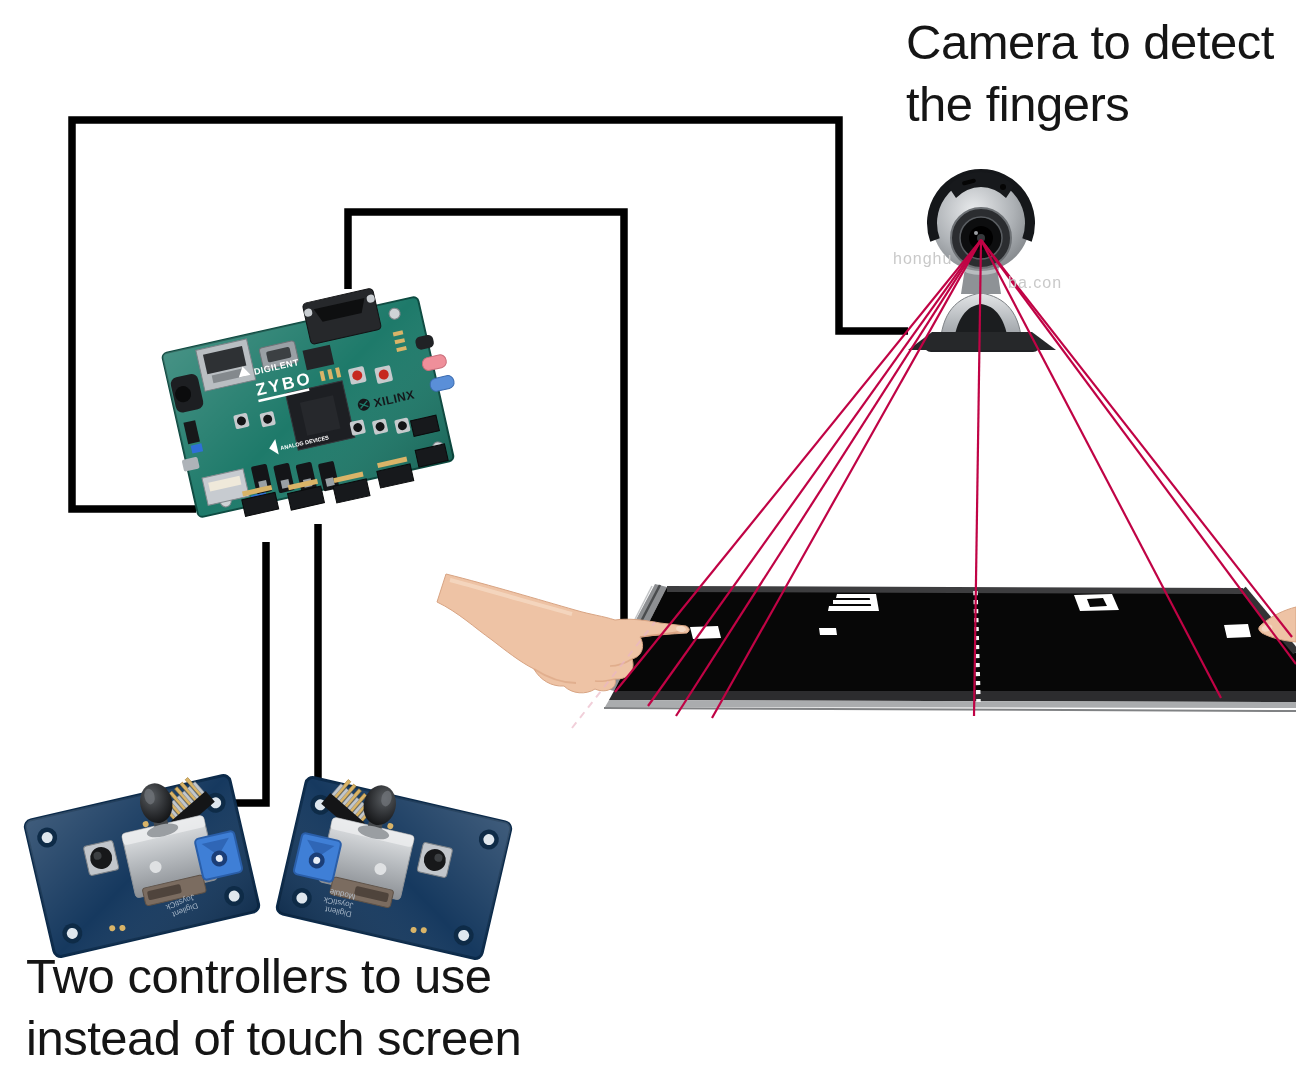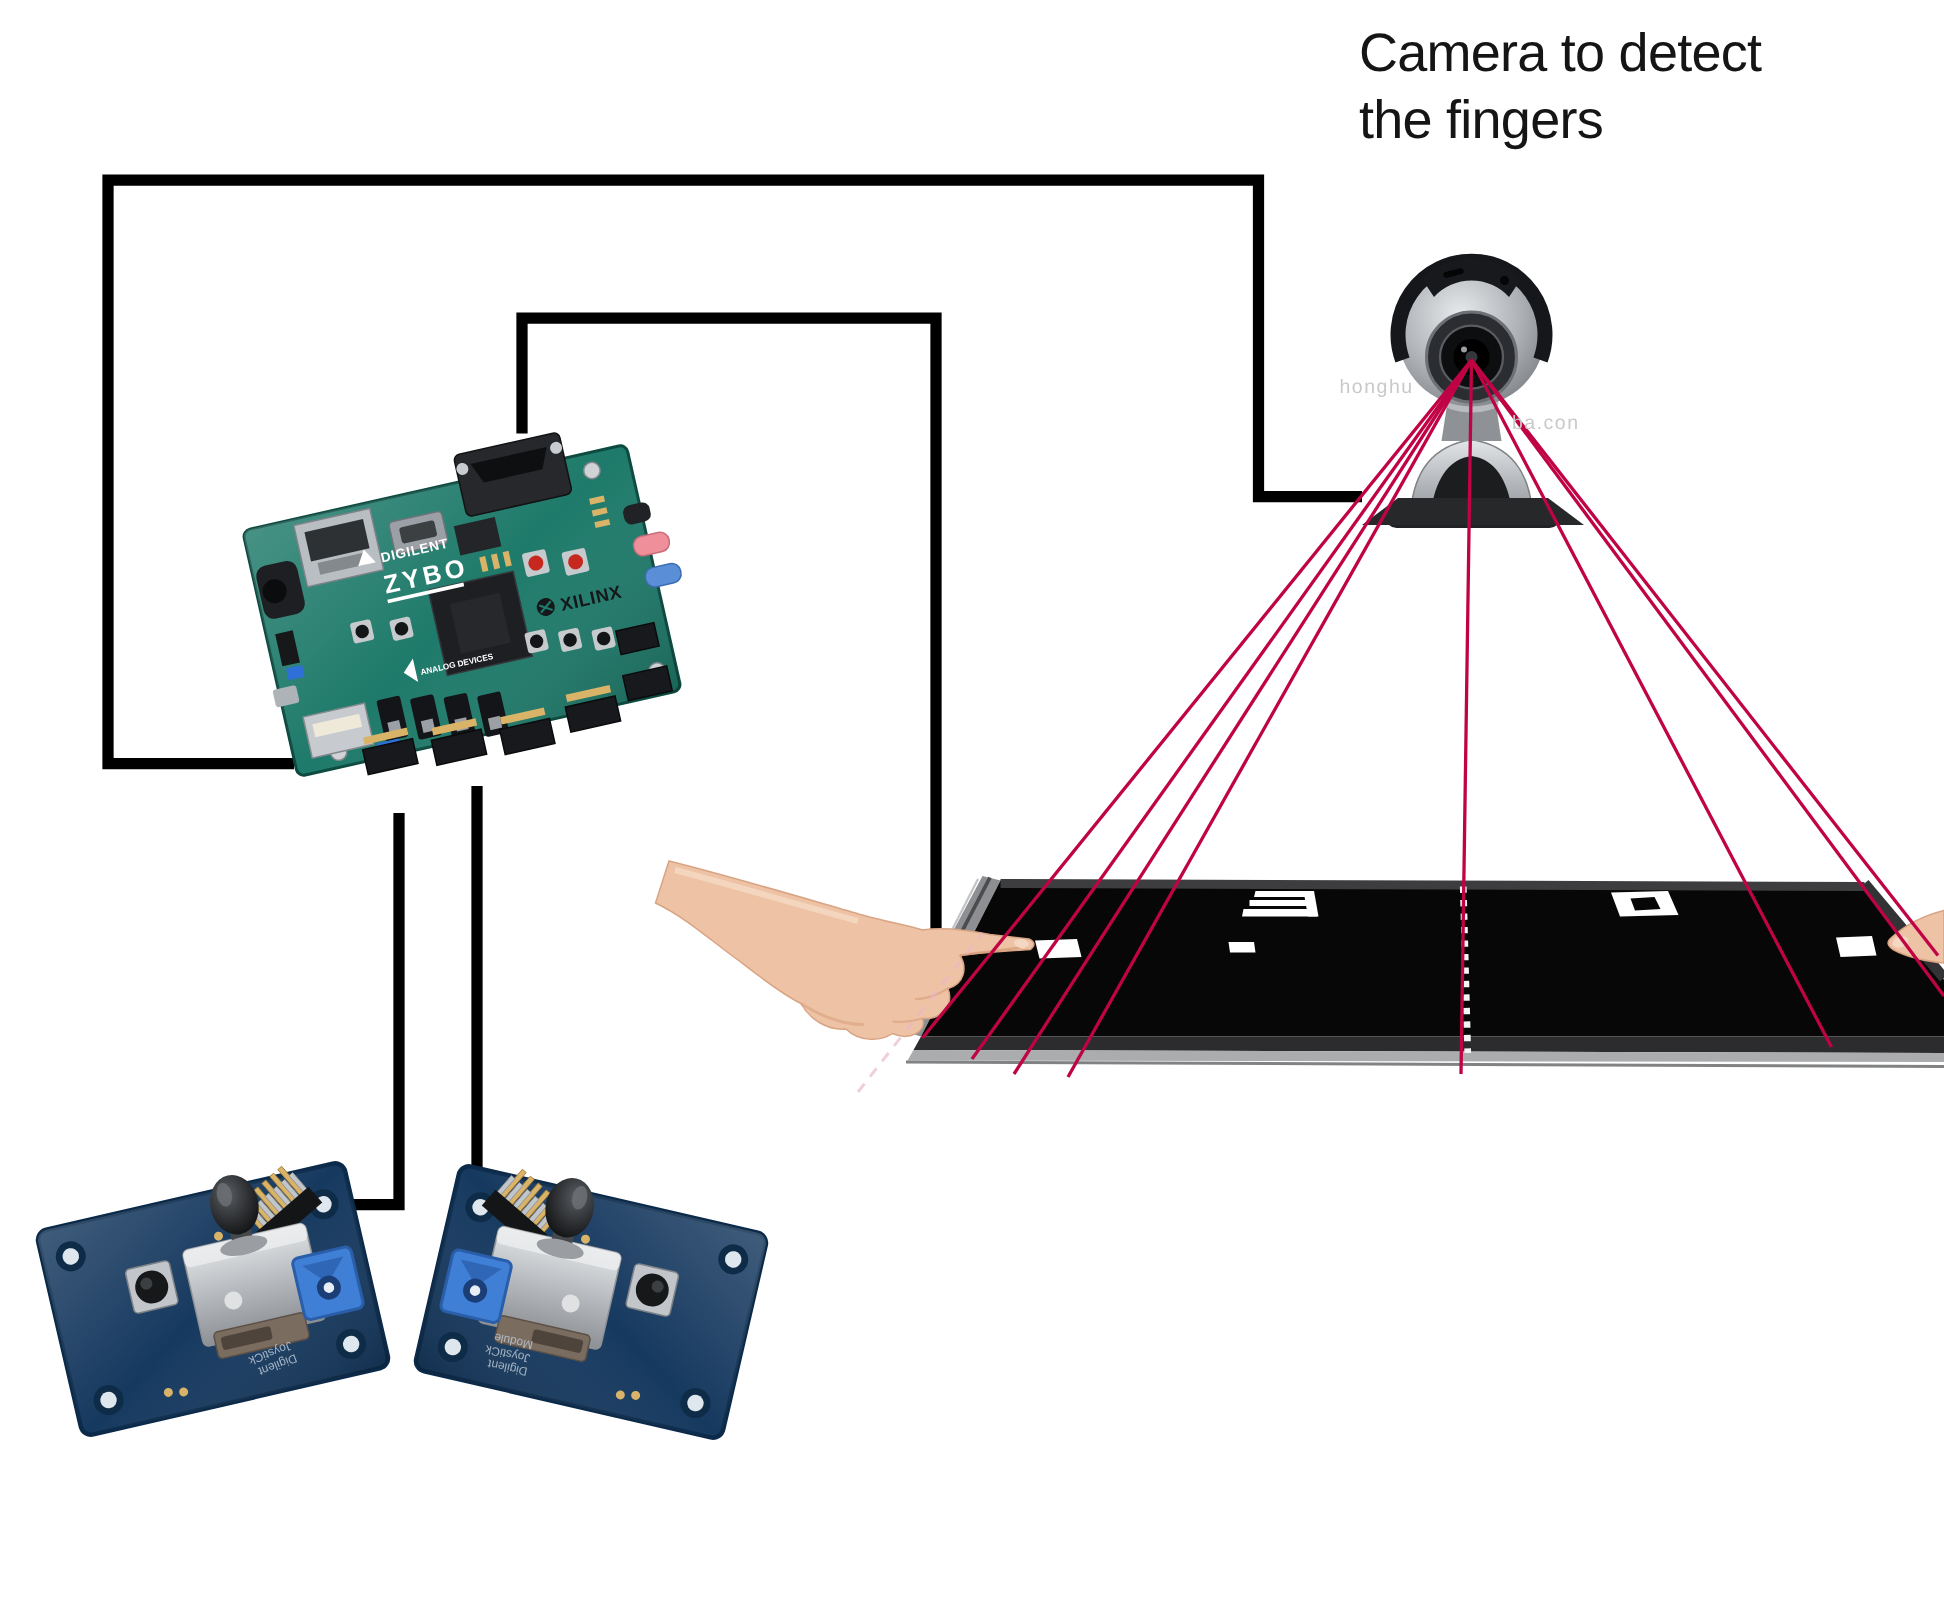--- a/index.html
+++ b/index.html
@@ -1,21 +1,21 @@
 <!DOCTYPE html>
 <html><head>
 <meta charset="utf-8">
 <style>
   html,body{margin:0;padding:0;background:#fff;}
   #stage{position:relative;width:1296px;height:1080px;background:#ffffff;overflow:hidden;
          font-family:"Liberation Sans",sans-serif;}
-  .caption{position:absolute;color:#151515;font-size:36px;line-height:1.26;
+  .caption{position:absolute;color:#151515;font-size:49px;line-height:1.26;
            white-space:pre-line;letter-spacing:-0.5px;}
   svg{position:absolute;left:0;top:0;}
-  .wm{position:absolute;color:#c9c9c9;font-size:13px;letter-spacing:1px;}
+  .wm{position:absolute;color:#c9c9c9;font-size:16px;letter-spacing:1px;}
 </style>
 </head>
 <body>
 
 <div id="stage">
 
 <svg width="1296" height="1080" viewBox="0 0 1296 1080">
   <defs>
     <linearGradient id="silverV" x1="0" y1="0" x2="0" y2="1">
       <stop offset="0" stop-color="#e3e5e7"></stop>
@@ -334,13 +334,15 @@
     <text x="0" y="9">JoystiCk</text>
     <text x="0" y="18">Module</text>
   </g>
 </svg>
 
   <div class="wm" style="left:893px;top:250px;">honghu</div>
   <div class="wm" style="left:1008px;top:250px;margin-top:24px;">ba.con</div>
 
   <div class="caption" style="left:906px;top:12px;width:388px;">Camera to detect
 the fingers</div>
+  <div class="caption" style="left:26px;top:946px;">Two controllers to use
+instead of touch screen</div>
 </div>
 
 </body></html>

